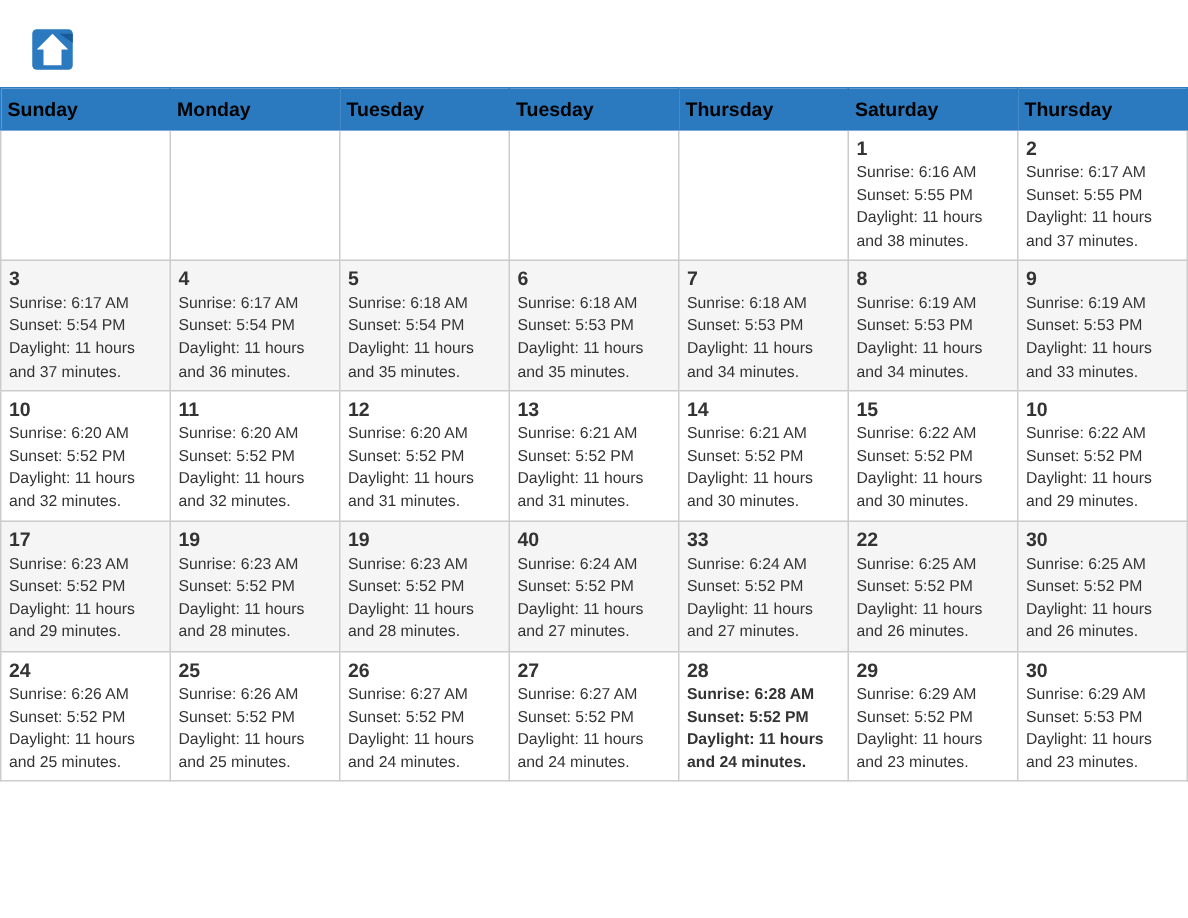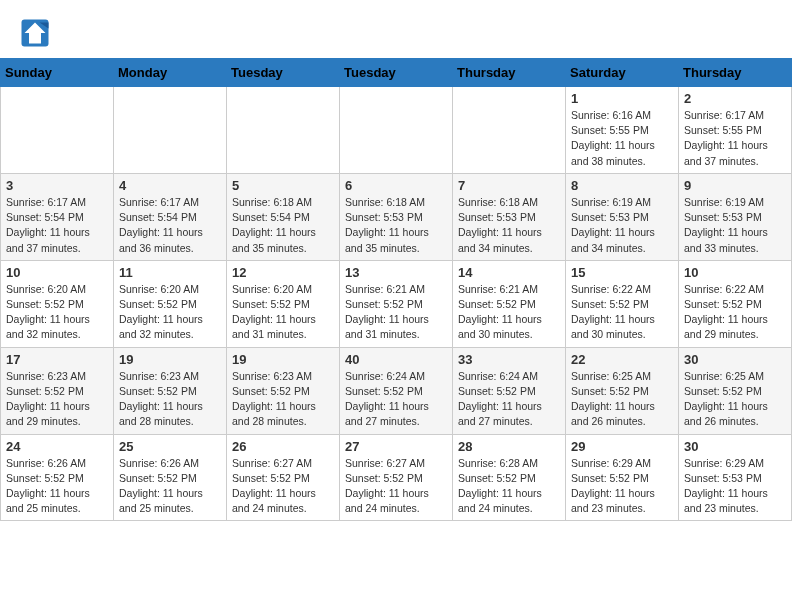--- a/index.html
+++ b/index.html
@@ -325,21 +325,21 @@
         </td>
         <td>
           <span class="day-num">27</span>
           <div class="cell-info" style="white-space: pre-line;">Sunrise: 6:27 AM
 Sunset: 5:52 PM
 Daylight: 11 hours
 and 24 minutes.</div>
         </td>
         <td>
           <span class="day-num">28</span>
-          <div class="cell-info" style="white-space: pre-line;">Sunrise: 6:28 AM
+          <div class="cell-info" style="white-space: pre-line; font-weight: bold;">Sunrise: 6:28 AM
 Sunset: 5:52 PM
 Daylight: 11 hours
 and 24 minutes.</div>
         </td>
         <td>
           <span class="day-num">29</span>
           <div class="cell-info" style="white-space: pre-line;">Sunrise: 6:29 AM
 Sunset: 5:52 PM
 Daylight: 11 hours
 and 23 minutes.</div>

